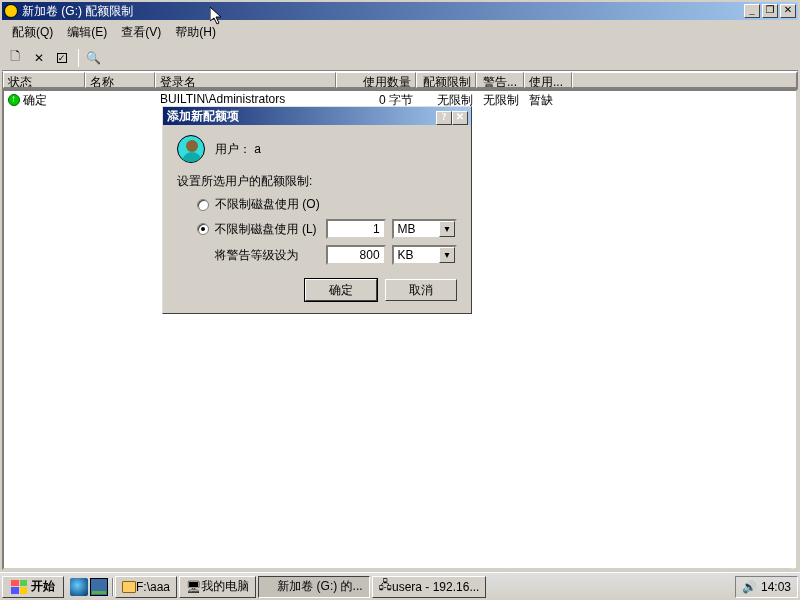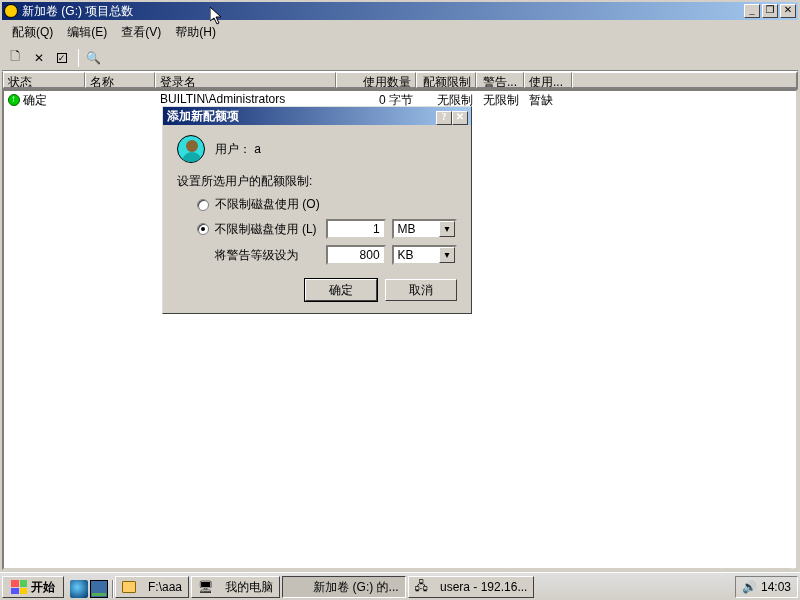--- a/index.html
+++ b/index.html
@@ -44,50 +44,50 @@
 .radio{width:12px;height:12px;border-radius:6px;background:#fff;border:1px solid #808080;box-shadow:inset 1px 1px 0 #404040;position:relative;}
 .radio.checked::after{content:"";position:absolute;left:3px;top:3px;width:4px;height:4px;border-radius:2px;background:#000;}
 .numfield{width:62px;height:20px;background:#fff;border:2px inset #d4d0c8;text-align:right;padding:1px 4px;}
 .combo{width:68px;height:20px;background:#fff;border:2px inset #d4d0c8;display:flex;align-items:center;padding:0 0 0 4px;}
 .combo span{flex:1}
 .combo .arrow{width:16px;height:16px;background:#d4d0c8;border:1px solid #fff;border-right-color:#404040;border-bottom-color:#404040;text-align:center;font-size:10px;line-height:14px;}
 .btnrow{display:flex;justify-content:flex-end;gap:8px;margin-top:14px;}
 .btn{width:72px;height:22px;background:#d4d0c8;border:1px solid #fff;border-right-color:#404040;border-bottom-color:#404040;text-align:center;line-height:20px;}
 .btn.def{outline:1px solid #000;}
 
-.taskbar{position:absolute;left:0;bottom:0;width:800px;height:28px;background:linear-gradient(to bottom,#dfdfdf,#d4d0c8);border-top:1px solid #fff;display:flex;align-items:flex-end;padding:2px;gap:2px;}
+.taskbar{position:absolute;left:0;bottom:0;width:800px;height:28px;background:linear-gradient(to bottom,#dfdfdf,#d4d0c8);border-top:1px solid #fff;display:flex;align-items:center;padding:2px;gap:2px;}
 .start{height:22px;padding:0 8px;background:#d4d0c8;border:1px solid #fff;border-right-color:#404040;border-bottom-color:#404040;display:flex;align-items:center;gap:4px;font-weight:bold;}
 .winflag{width:16px;height:14px;display:grid;grid-template-columns:1fr 1fr;grid-template-rows:1fr 1fr;gap:1px;}
 .winflag div:nth-child(1){background:#f55}
 .winflag div:nth-child(2){background:#5c5}
 .winflag div:nth-child(3){background:#55f}
 .winflag div:nth-child(4){background:#fc0}
 .ql{display:flex;gap:2px;padding:0 4px;border-right:1px solid #808080;box-shadow:1px 0 0 #fff;}
 .ql-ico{width:18px;height:18px;}
 .e-ico{background:radial-gradient(circle at 40% 40%,#6cf,#036);border-radius:2px;}
 .d-ico{background:#3a6ea5;border:1px solid #000;position:relative;}
 .d-ico::after{content:"";position:absolute;left:1px;right:1px;bottom:1px;height:3px;background:#5a5;}
-.taskbtn{height:22px;padding:0 6px;max-width:140px;background:#d4d0c8;border:1px solid #fff;border-right-color:#404040;border-bottom-color:#404040;display:flex;align-items:center;gap:12px;overflow:hidden;white-space:nowrap;}
+.taskbtn{height:22px;padding:0 6px;max-width:140px;background:#d4d0c8;border:1px solid #fff;border-right-color:#404040;border-bottom-color:#404040;display:flex;align-items:center;gap:0;overflow:hidden;white-space:nowrap;}
 .taskbtn.active{border:1px solid #404040;border-right-color:#fff;border-bottom-color:#fff;background:#c4c0b8;}
 .fold-ico{width:14px;height:12px;background:#fc6;border:1px solid #860;border-radius:1px;}
 .tray{margin-left:auto;height:22px;border:1px solid #808080;border-right-color:#fff;border-bottom-color:#fff;padding:0 6px;display:flex;align-items:center;gap:4px;}
 .mark{position:absolute;right:4px;bottom:30px;color:rgba(255,255,255,.45);font-size:20px;font-family:Arial;font-weight:bold;text-align:right;line-height:1;}
 .mark small{font-size:11px;font-weight:normal;}
 .statusico{width:12px;height:12px;border-radius:6px;background:#0c0;border:1px solid #060;margin-right:3px;position:relative;display:inline-block;vertical-align:-2px;}
 .statusico::after{content:"↑";position:absolute;left:2px;top:-2px;font-size:10px;color:#fff;}
 .tick{display:inline-block;width:10px;height:10px;border:1px solid #000;line-height:8px;text-align:center;font-size:9px;margin-right:3px;}
 .cursor{position:absolute;left:210px;top:7px;pointer-events:none;}
 </style>
 </head>
 <body>
 
 <div class="app">
   <div class="titlebar">
     <div class="ico"></div>
-    <div class="title-text">新加卷 (G:) 项目总数</div>
+    <div class="title-text">新加卷 (G:) 配额限制</div>
     <div class="title-btns">
       <div class="title-btn">_</div>
       <div class="title-btn">❐</div>
       <div class="title-btn">✕</div>
     </div>
   </div>
   <div class="menubar">
     <div class="menu-item">配额(Q)</div>
     <div class="menu-item">编辑(E)</div>
     <div class="menu-item">查看(V)</div>

